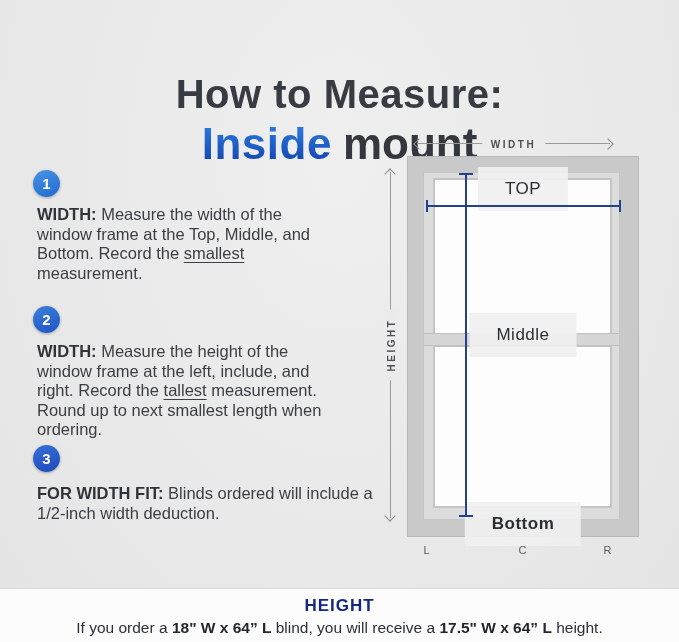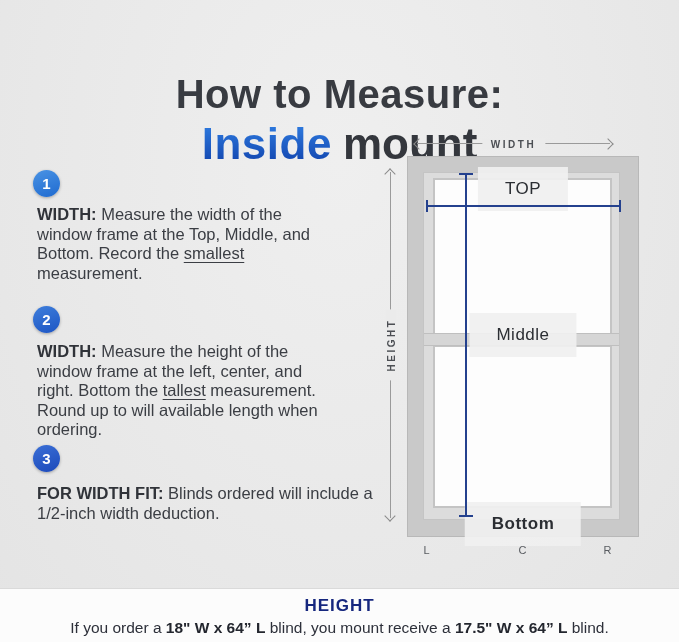--- a/index.html
+++ b/index.html
@@ -106,21 +106,21 @@
   </div>
 
   <div class="step-badge badge-1">
     <span>1</span>
   </div>
   <p class="step-text text-1"><b>WIDTH:</b><span> Measure the width of the window frame at the Top, Middle, and Bottom. Record the </span><span class="u">smallest</span><span> measurement.</span></p>
 
   <div class="step-badge badge-2">
     <span>2</span>
   </div>
-  <p class="step-text text-2"><b>WIDTH:</b><span> Measure the height of the window frame at the left, center, and right. Bottom the </span><span class="u">tallest</span><span> measurement. Round up to will available length when ordering.</span></p>
+  <p class="step-text text-2"><b>WIDTH:</b><span> Measure the height of the window frame at the left, include, and right. Record the </span><span class="u">tallest</span><span> measurement. Round up to next smallest length when ordering.</span></p>
 
   <div class="step-badge badge-3">
     <span>3</span>
   </div>
   <p class="step-text text-3"><b>FOR WIDTH FIT:</b><span> Blinds ordered will include a 1/2-inch width deduction.</span><span class="u"></span><span></span></p>
 
   <div class="width-arrow">
     <div class="meas-arrow-line line"></div>
     <div class="chev chev-left"></div>
     <div class="chev chev-right"></div>
@@ -152,16 +152,16 @@
   <div class="mline hcap hcap-right"></div>
 
   <div class="lcr">
     <span class="l">L</span>
     <span class="c">C</span>
     <span class="r">R</span>
   </div>
 
   <div class="example">
     <div class="example-heading">HEIGHT</div>
-    <div class="example-line"><span>If you order a </span><b>18" W x 64” L</b><span> blind, you mount receive a </span><b>17.5" W x 64” L</b><span> blind.</span></div>
+    <div class="example-line"><span>If you order a </span><b>18" W x 64” L</b><span> blind, you will receive a </span><b>17.5" W x 64” L</b><span> height.</span></div>
   </div>
 
 </div>
 
 </body></html>

